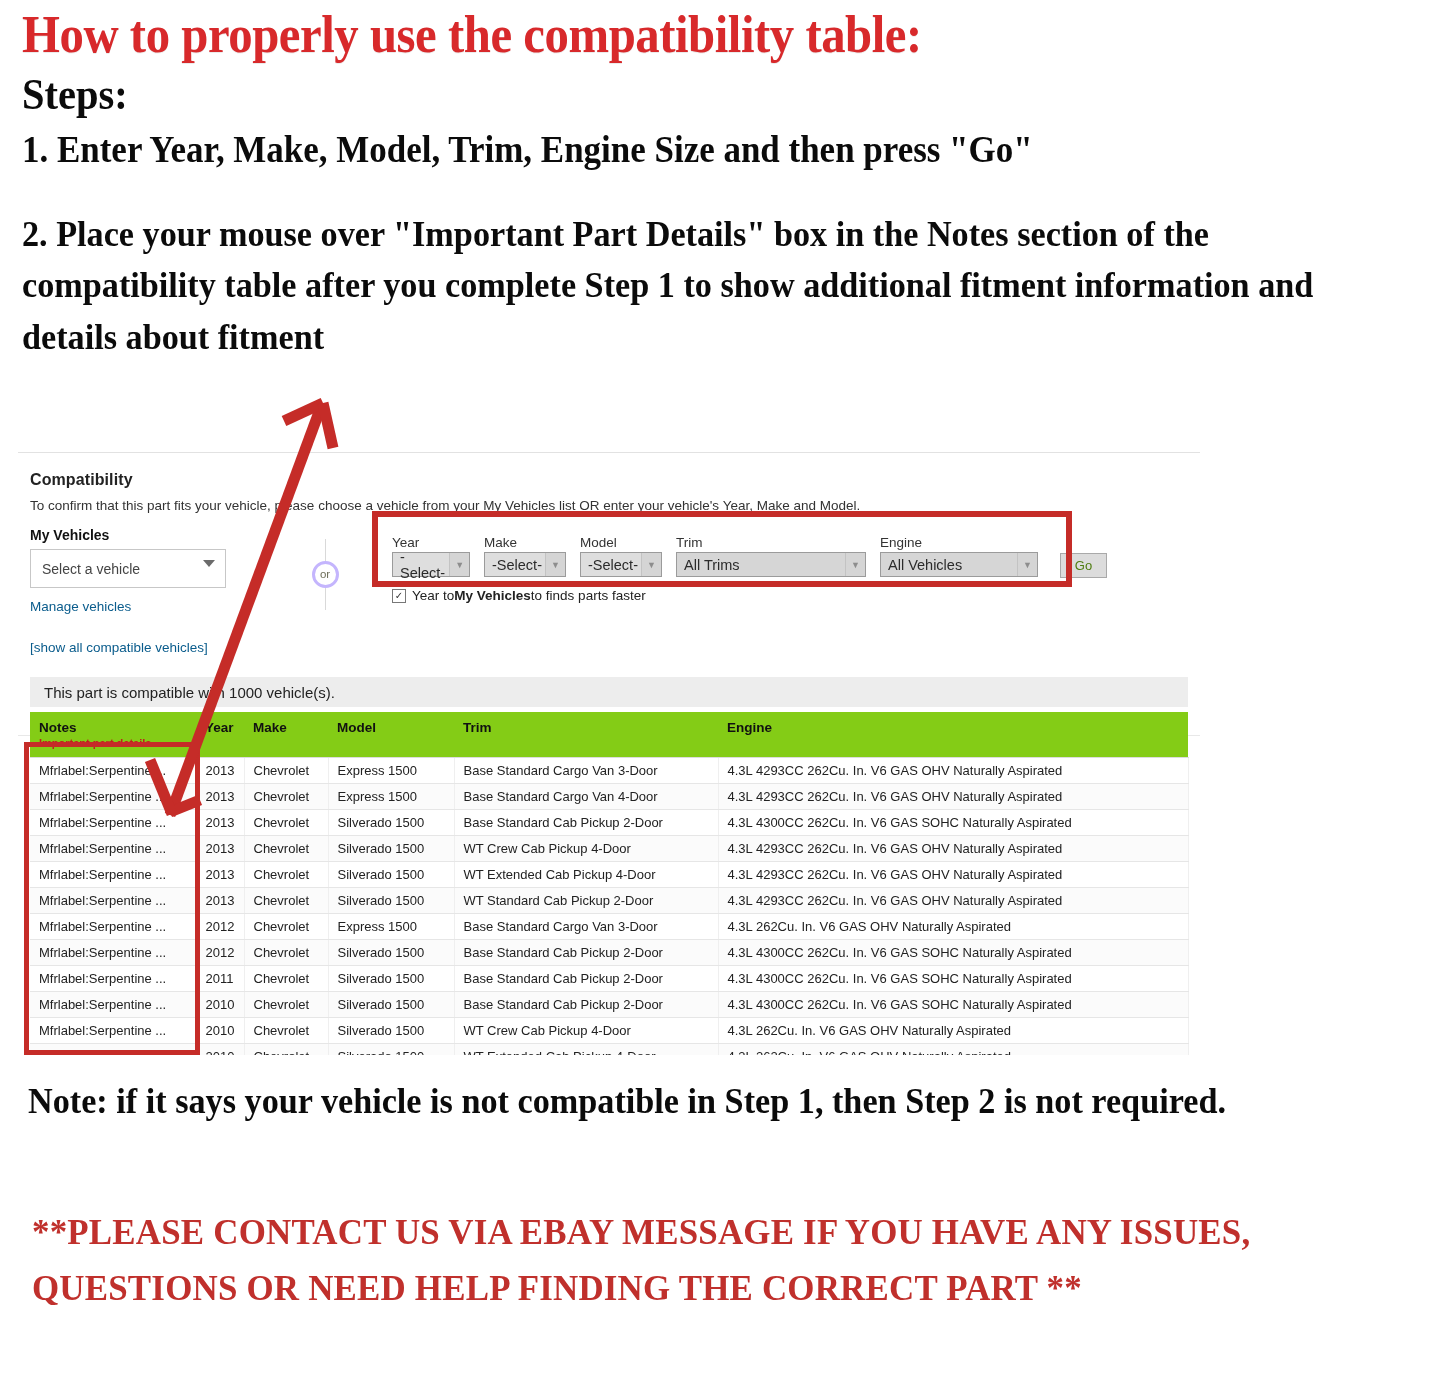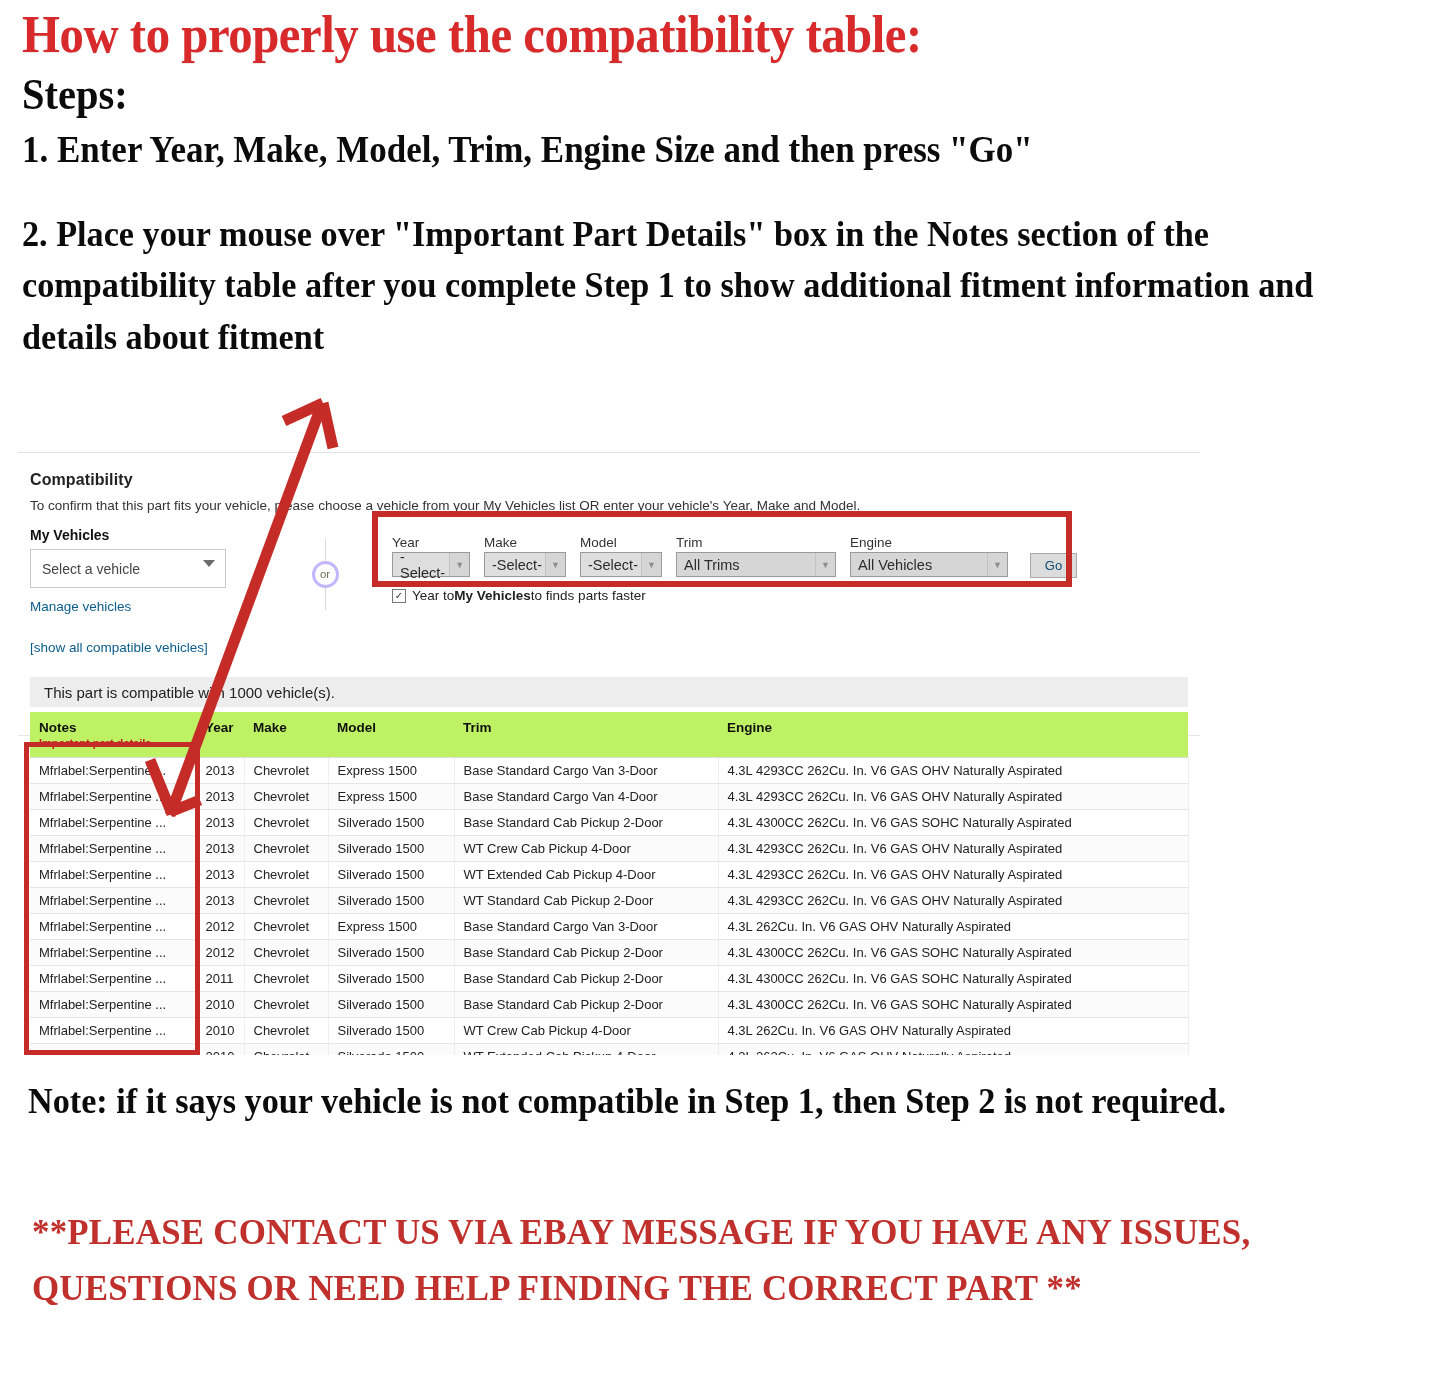--- a/index.html
+++ b/index.html
@@ -139,26 +139,26 @@
   .ddl .arrow{
     width:19px;height:100%;
     display:flex;align-items:center;justify-content:center;
     color:#8d8d8d;font-size:9px;
     border-left:1px solid #c3c3c3;
     background:#d5d5d5;
   }
   .ddl.w-year{width:78px;}
   .ddl.w-make{width:82px;}
   .ddl.w-model{width:82px;}
-  .ddl.w-trim{width:160px;background:#d6d6d6;}
+  .ddl.w-trim{width:190px;background:#d6d6d6;}
   .ddl.w-engine{width:158px;background:#d6d6d6;}
   .go-btn{
     width:45px;height:23px;margin-top:18px;margin-left:8px;
     border:1px solid #a9a9a9;background:#dcdcdc;
-    font-size:13px;color:#0c4a6e;
+    font-size:13px;color:#4d7c0f;
     display:flex;align-items:center;justify-content:center;
   }
   .savebar{
     display:flex;align-items:center;margin:10px 0 0 34px;font-size:13.5px;color:#222;
   }
   .chk{
     width:12px;height:12px;border:1px solid #777;background:#fff;margin-right:6px;
     display:flex;align-items:center;justify-content:center;
     font-size:10px;line-height:1;color:#333;
   }
@@ -176,21 +176,21 @@
   }
 
   
   table.fitment{
     margin:12px 12px 0 12px;
     border-collapse:collapse;
     width:1158px;
     table-layout:fixed;
   }
   table.fitment th{
-    background:#bef264;
+    background:#84cc16;
     text-align:left;
     font-size:13.5px;
     color:#111;
     font-weight:bold;
     padding:8px 0 8px 9px;
     border-bottom:1px solid #dcdcdc;
     vertical-align:top;
   }
   table.fitment th .sub{
     display:block;color:#C0211E;font-size:11px;font-weight:bold;margin-top:2px;

